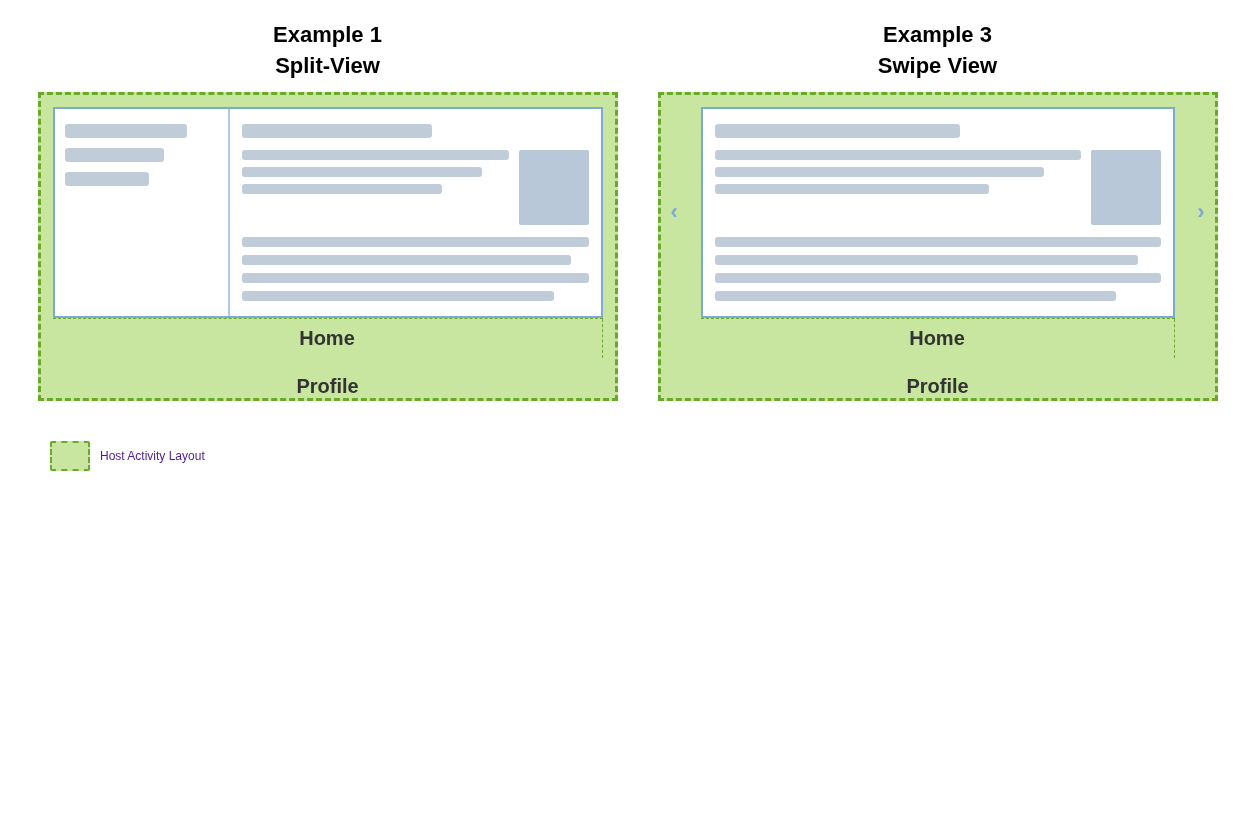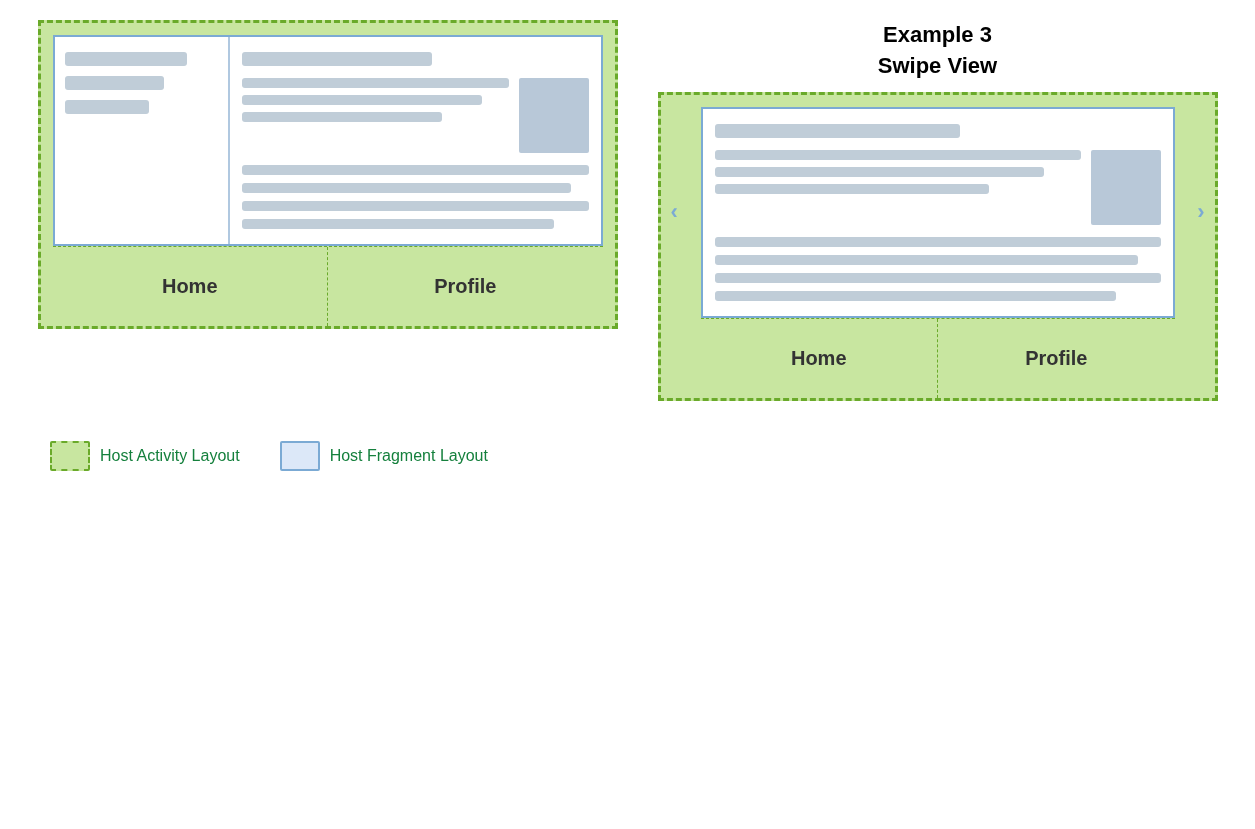--- a/index.html
+++ b/index.html
@@ -58,36 +58,37 @@
       flex-direction: row;
       flex: 1;
       width: 100%;
       height: 480px;
     }
 
     
     .nav-bar {
       background: #c8e6a0;
       display: flex;
+      flex-direction: column;
       width: 100%;
       height: 80px;
       border-top: 1px dashed #6aaa2a;
     }
 
     .nav-item {
       flex: 1;
       display: flex;
       align-items: center;
       justify-content: center;
       font-size: 20px;
       font-weight: bold;
       color: #333;
       border-right: 1px dashed #6aaa2a;
     }
-    .nav-item:last-child { border-right: none; }
+    .nav-item:last-child { border-right: none; align-items: flex-end; }
 
     
     .split-sidebar {
       width: 175px;
       min-width: 175px;
       background: #ffffff;
       border-right: 2px solid #b0c8e0;
       padding: 15px 10px;
       display: flex;
       flex-direction: column;
@@ -214,22 +215,22 @@
     .legend-box.host-fragment-color {
       background: #dce8f8;
       border: 2px solid #7baad4;
     }
     .legend-box.child-fragment-color {
       background: #ffffff;
       border: 2px solid #b0c8e0;
     }
 
     .legend-label {
-      font-size: 16px;
-      color: #15803d;
+      font-size: 12px;
+      color: #4c1d95;
     }
 
     
     .swipe-activity {
       background: #c8e6a0;
       border: 3px dashed #6aaa2a;
       padding: 12px 40px 0px 40px;
       display: flex;
       flex-direction: column;
       width: 560px;
@@ -246,20 +247,24 @@
       position: relative;
     }
   </style>
 </head>
 <body>
 
 <div class="page-container">
   <div class="examples-row">
 
     <div class="example-wrapper">
+      <div class="example-title">
+        <div>Example 1</div>
+        <div>Split-View</div>
+      </div>
 
       <div class="host-activity">
         <div class="host-fragment">
 
           <div class="split-sidebar">
             <div class="sidebar-line long" style="width:80%"></div>
             <div class="sidebar-line medium" style="width:65%"></div>
             <div class="sidebar-line short" style="width:55%"></div>
           </div>
 
@@ -344,18 +349,14 @@
       </div>
     </div>
 
   </div>
 
   <div class="legend-row">
     <div class="legend-item">
       <div class="legend-box host-activity-color"></div>
       <span class="legend-label">Host Activity Layout</span>
     </div>
-    <div class="legend-item">
-      <div class="legend-box host-fragment-color"></div>
-      <span class="legend-label">Host Fragment Layout</span>
-    </div>
   </div>
 </div>
 
 </body></html>

